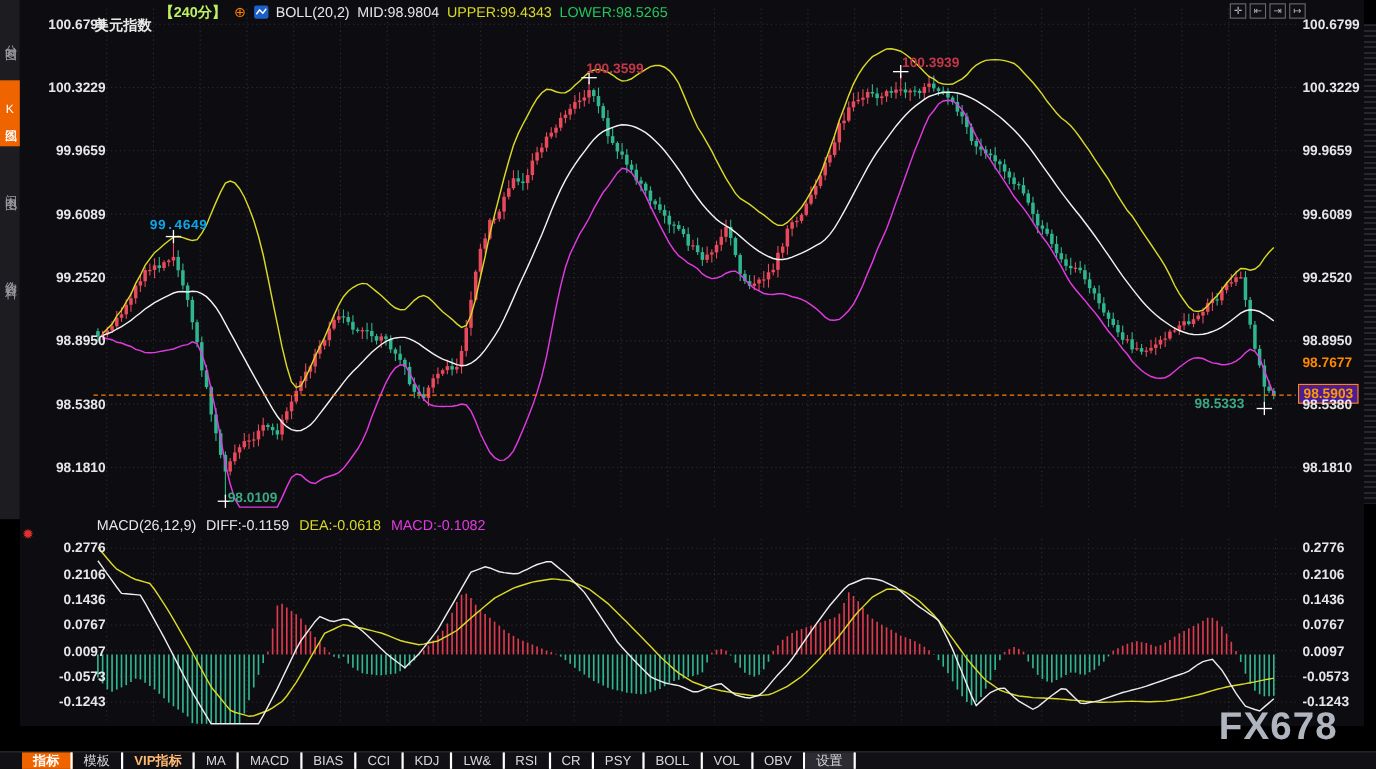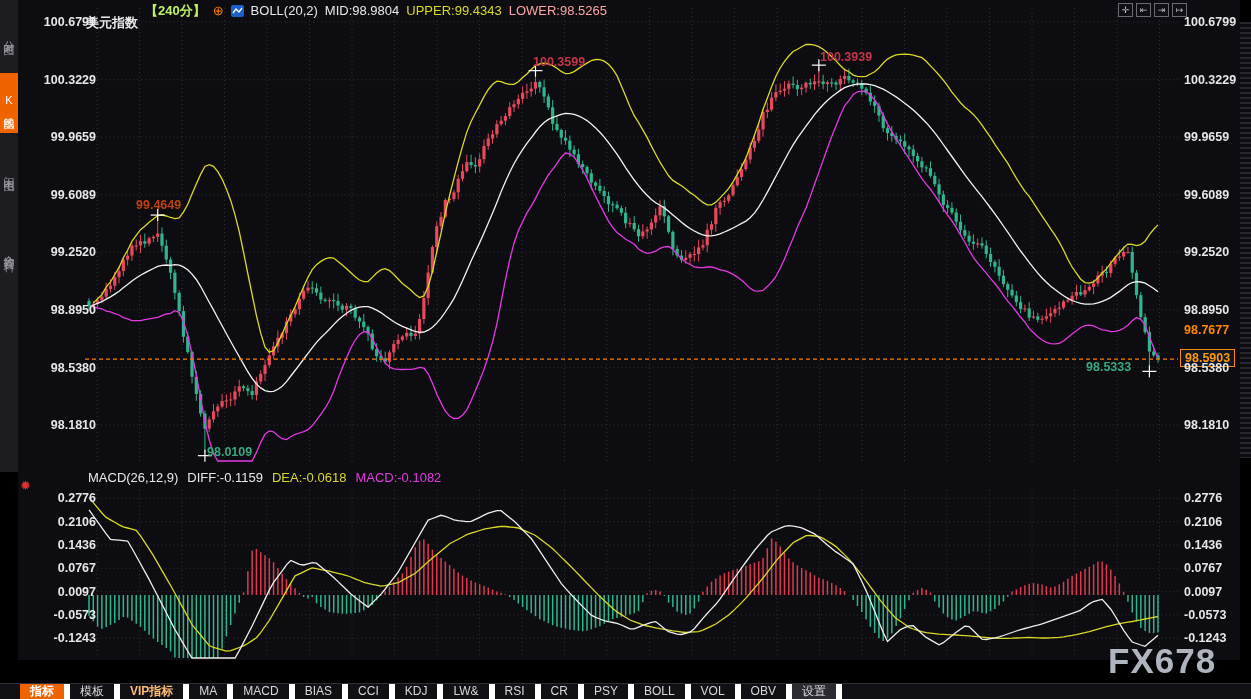--- a/index.html
+++ b/index.html
@@ -12,49 +12,49 @@
   #sidebar{left:0;top:0;width:18px;height:472px;background:#1c1c21;}
   .side-item{position:absolute;left:0;width:18px;writing-mode:vertical-rl;text-orientation:upright;
              font-size:11px;line-height:18px;color:#9a9aa2;text-align:center;letter-spacing:2px;cursor:pointer;}
   .side-item.active{background:#f06400;color:#fff;}
   
   #header{left:86px;top:2px;height:17px;display:flex;align-items:center;gap:7px;font-size:13px;color:#e8e8e8;white-space:nowrap;}
   .hdr-sym{font-weight:700;margin-top:24px;}
   .hdr-period{color:#bef264;font-weight:700;}
   .hdr-plus{color:#ff7e00;font-size:13px;}
   .hdr-upper{color:#d9d926;}
-  .hdr-lower{color:#fca5a5;}
+  .hdr-lower{color:#22c55e;}
   .mini-icon{display:inline-block;width:13px;height:12px;background:#1c5fc8;border-radius:2px;position:relative;}
   .mini-icon svg{position:absolute;left:0;top:0;}
   
   #win-controls{left:1118px;top:3px;display:flex;gap:3px;}
   .wc-btn{width:15px;height:14px;border:1px solid #6a6a70;background:#101014;color:#b8b8c0;
           font-size:9px;line-height:13px;text-align:center;box-sizing:border-box;cursor:pointer;}
   
   .axis-label{position:absolute;font-size:12.5px;font-weight:700;color:#e6e6e8;height:16px;line-height:16px;}
   .axis-left{left:28px;width:68px;text-align:right;}
   .axis-right{left:1184px;width:70px;text-align:left;}
   
   #tag-upper{left:1184px;top:323px;color:#ff8800;font-size:12.5px;font-weight:700;}
   #tag-current{left:1180px;top:349px;border:1px solid #ff8800;color:#ff9900;font-size:12.5px;font-weight:700;
-               padding:1px 4px;background:#0f172a;}
+               padding:1px 4px;background:#4c1d95;}
   
   .annot{position:absolute;font-size:12.5px;font-weight:700;white-space:nowrap;}
   
   #macd-header{left:88px;top:470px;display:flex;gap:9px;font-size:13px;color:#e8e8e8;white-space:nowrap;}
   .macd-dea{color:#d9d926;text-align:right;}
   .macd-macd{color:#e23ae2;}
   #macd-icon{left:20px;top:478px;color:#e03030;font-size:13px;}
   
   #xaxis-row{left:0;top:659px;width:1251px;height:23px;}
   #watermark{left:1108px;top:641px;color:#b9bfc9;font-size:35px;font-weight:600;letter-spacing:1px;opacity:.95;}
   
   #toolbar{left:0;top:683px;width:1251px;height:16px;background:#111115;border-top:1px solid #2e2e33;
            display:flex;align-items:stretch;padding-left:20px;box-sizing:border-box;}
-  .tab{font-size:12px;color:#d8d8dc;line-height:15px;padding:0 10px;border-right:6px solid #ffffff;
+  .tab{font-size:12px;color:#d8d8dc;line-height:15px;padding:0 10px;border-right:2px solid #ffffff;
        white-space:nowrap;cursor:pointer;}
   .tab.active{background:#f06400;color:#fff;font-weight:700;}
   .tab.vip{color:#fdba74;font-weight:700;}
   .tab.settings{background:#2b2b31;}
   
   #v-scrollbar{left:1240px;top:22px;width:11px;height:436px;
      background:repeating-linear-gradient(180deg,#26262c 0 2px,#0d0d11 2px 5px);}
 </style>
 </head>
 <body>
@@ -990,18 +990,18 @@
     <div class="axis-label axis-left" style="top: 537.032px;">0.1436</div>
     <div class="axis-label axis-right" style="top: 537.032px;">0.1436</div>
     <div class="axis-label axis-left" style="top: 560.297px;">0.0767</div>
     <div class="axis-label axis-right" style="top: 560.297px;">0.0767</div>
     <div class="axis-label axis-left" style="top: 583.597px;">0.0097</div>
     <div class="axis-label axis-right" style="top: 583.597px;">0.0097</div>
     <div class="axis-label axis-left" style="top: 606.897px;">-0.0573</div>
     <div class="axis-label axis-right" style="top: 606.897px;">-0.0573</div>
     <div class="axis-label axis-left" style="top: 630.197px;">-0.1243</div>
     <div class="axis-label axis-right" style="top: 630.197px;">-0.1243</div>
-    <div class="annot" style="left: 136px; top: 198px; color: #c2410c;">99.4649</div>
+    <div class="annot" style="left: 136px; top: 198px; color: #0ea5e9; font-family: Liberation Mono, monospace;">99.4649</div>
     <div class="annot" style="left: 533px; top: 55px; color: rgb(194, 54, 72);">100.3599</div>
     <div class="annot" style="left: 820px; top: 50px; color: rgb(194, 54, 72);">100.3939</div>
     <div class="annot" style="left: 207px; top: 445px; color: rgb(58, 168, 129);">98.0109</div>
     <div class="annot" style="left: 1086px; top: 360px; color: rgb(58, 168, 129);">98.5333</div>
   </div>
 
 </body></html>

